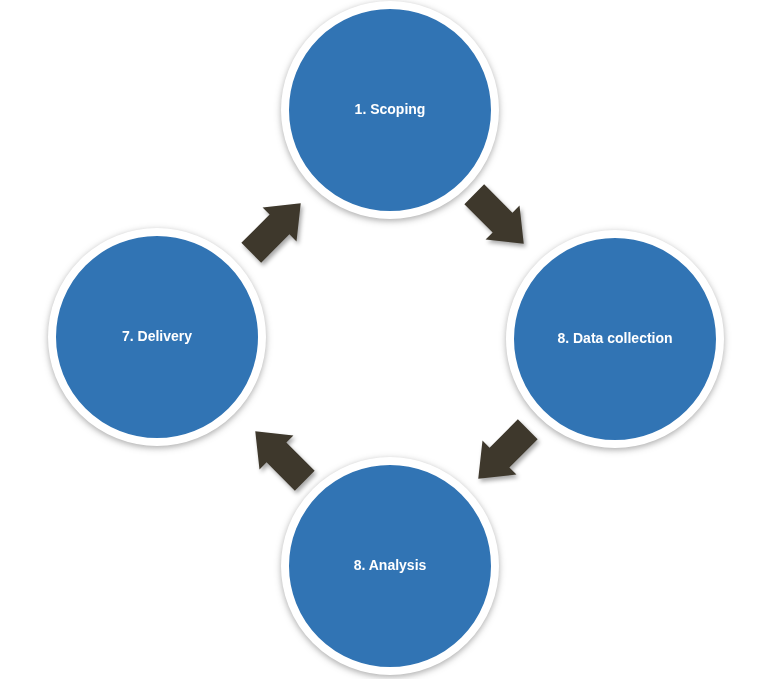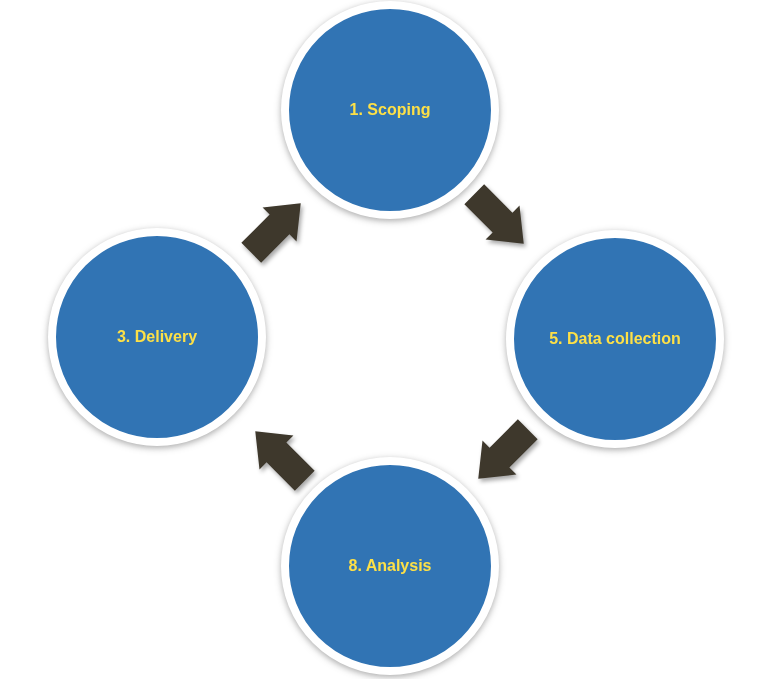--- a/index.html
+++ b/index.html
@@ -23,23 +23,23 @@
     border-radius: 50%;
     background: #3174B4;
     border: 8px solid #ffffff;
     box-shadow: 0 2px 6px rgba(90, 90, 90, 0.5);
     display: flex;
     align-items: center;
     justify-content: center;
     text-align: center;
   }
   .circle .label {
-    color: #fde047;
+    color: #ffffff;
     font-weight: bold;
-    font-size: 16px;
+    font-size: 14px;
     line-height: 1.25;
     max-width: 140px;
   }
   .c1 { left: 281px; top: 1px; }
   .c2 { left: 506px; top: 230px; }
   .c3 { left: 281px; top: 457px; }
   .c4 { left: 48px;  top: 228px; }
 
   .arrow {
     position: absolute;
@@ -55,29 +55,29 @@
 </head>
 <body>
 
 <div class="canvas">
 
   <div class="circle c1">
     <span class="label">1. Scoping</span>
   </div>
 
   <div class="circle c2">
-    <span class="label">5. Data collection</span>
+    <span class="label">8. Data collection</span>
   </div>
 
   <div class="circle c3">
     <span class="label">8. Analysis</span>
   </div>
 
   <div class="circle c4">
-    <span class="label">3. Delivery</span>
+    <span class="label">7. Delivery</span>
   </div>
 
   <svg class="arrow a1" viewBox="0 0 100 100">
     <polygon points="15,36 55,36 55,26 85,50 55,74 55,64 15,64" transform="rotate(45 50 50)" fill="#3E382C"></polygon>
   </svg>
 
   <svg class="arrow a2" viewBox="0 0 100 100">
     <polygon points="15,36 55,36 55,26 85,50 55,74 55,64 15,64" transform="rotate(135 50 50)" fill="#3E382C"></polygon>
   </svg>
 

